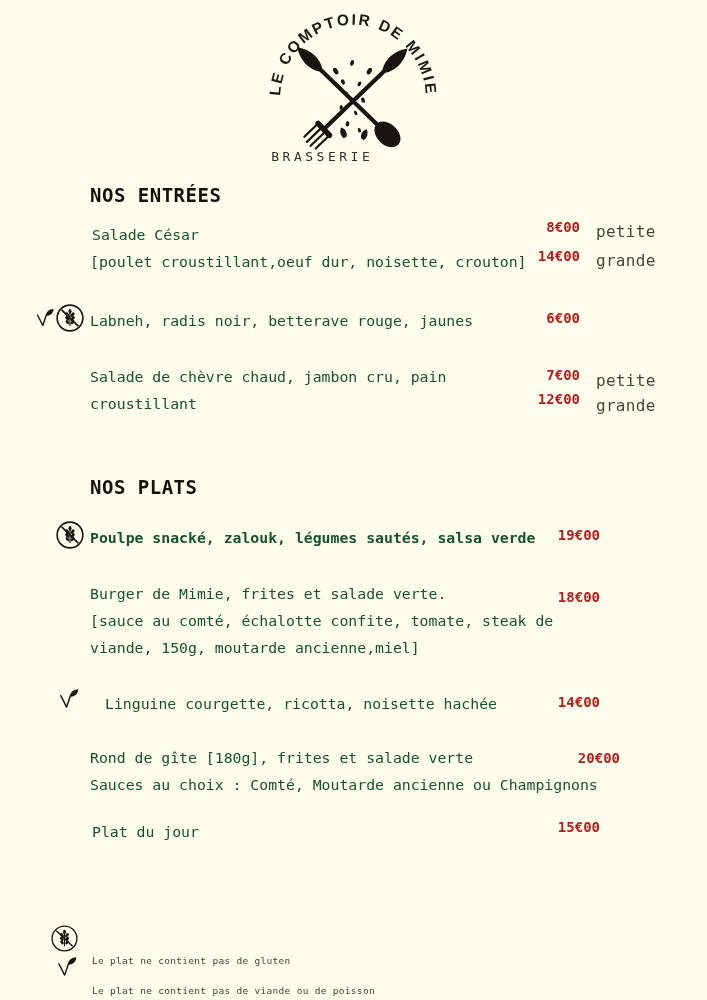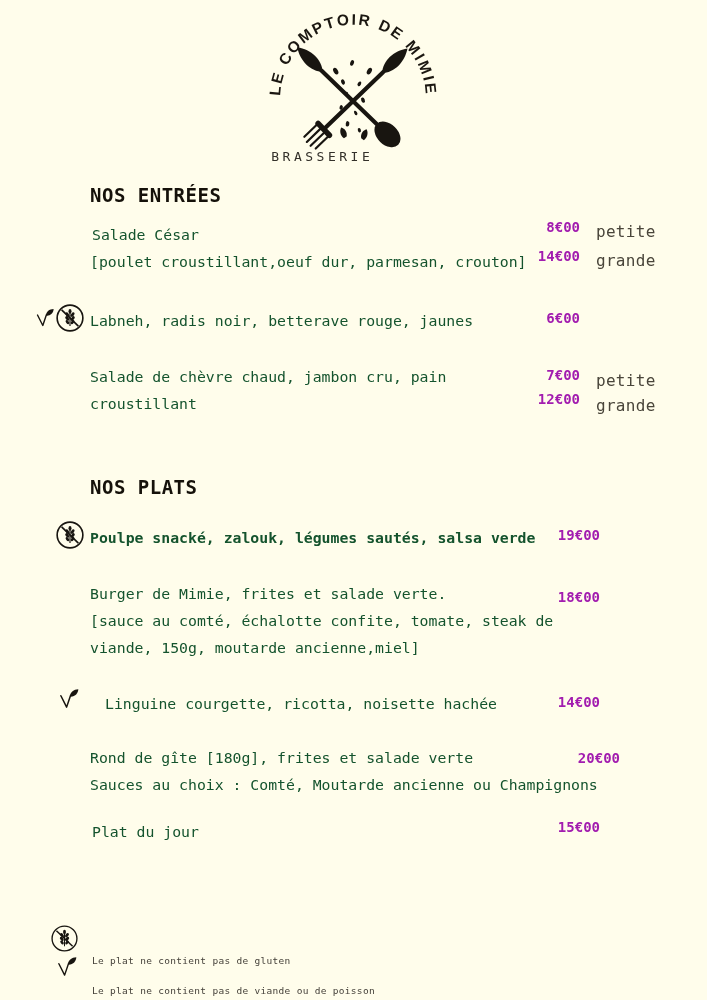--- a/index.html
+++ b/index.html
@@ -25,21 +25,21 @@
     font-size:14.8px;
     line-height:27px;
     white-space:pre;
     color:#14532d;
   }
   .price{
     width:140px;
     text-align:right;
     font-size:14px;
     font-weight:bold;
-    color:#a21caf;
+    color:#b91c1c;
     letter-spacing:0px;
   }
   .size-label{
     font-size:16px;
     color:#49453a;
     letter-spacing:0.3px;
   }
   .brasserie{
     width:641px;
     text-align:center;
@@ -103,21 +103,21 @@
         <path d="M122 152 C 126 149, 127 144, 125 140 C 121 141, 118 145, 119 150 Z"></path>
       </g>
     </svg>
   </div>
 
   <div class="abs brasserie" style="left:0;top:149px;">BRASSERIE</div>
 
   <div class="abs section-title" style="left:90px;top:184px;">NOS ENTRÉES</div>
 
   <div class="abs item-line" style="left:92px;top:221px;">Salade César</div>
-  <div class="abs item-line" style="left:90px;top:248px;">[poulet croustillant,oeuf dur, parmesan, crouton]</div>
+  <div class="abs item-line" style="left:90px;top:248px;">[poulet croustillant,oeuf dur, noisette, crouton]</div>
   <div class="abs price" style="left:440px;top:219px;">8€00</div>
   <div class="abs size-label" style="left:596px;top:222px;">petite</div>
   <div class="abs price" style="left:440px;top:248px;">14€00</div>
   <div class="abs size-label" style="left:596px;top:251px;">grande</div>
 
   <div class="abs icon" style="left:33px;top:306px;">
     <svg width="24" height="24" viewBox="0 0 24 24">
       <path d="M4.5 9 L9.8 19.5 L13.5 8.5" fill="none" stroke="#181510" stroke-width="1.4" stroke-linecap="round" stroke-linejoin="round"></path>
       <path d="M13 9.3 C13.3 5.6 16.2 3.3 20.6 3.1 C20.4 6.9 17.9 9.7 13.6 9.9 Z" fill="#181510"></path>
     </svg>

